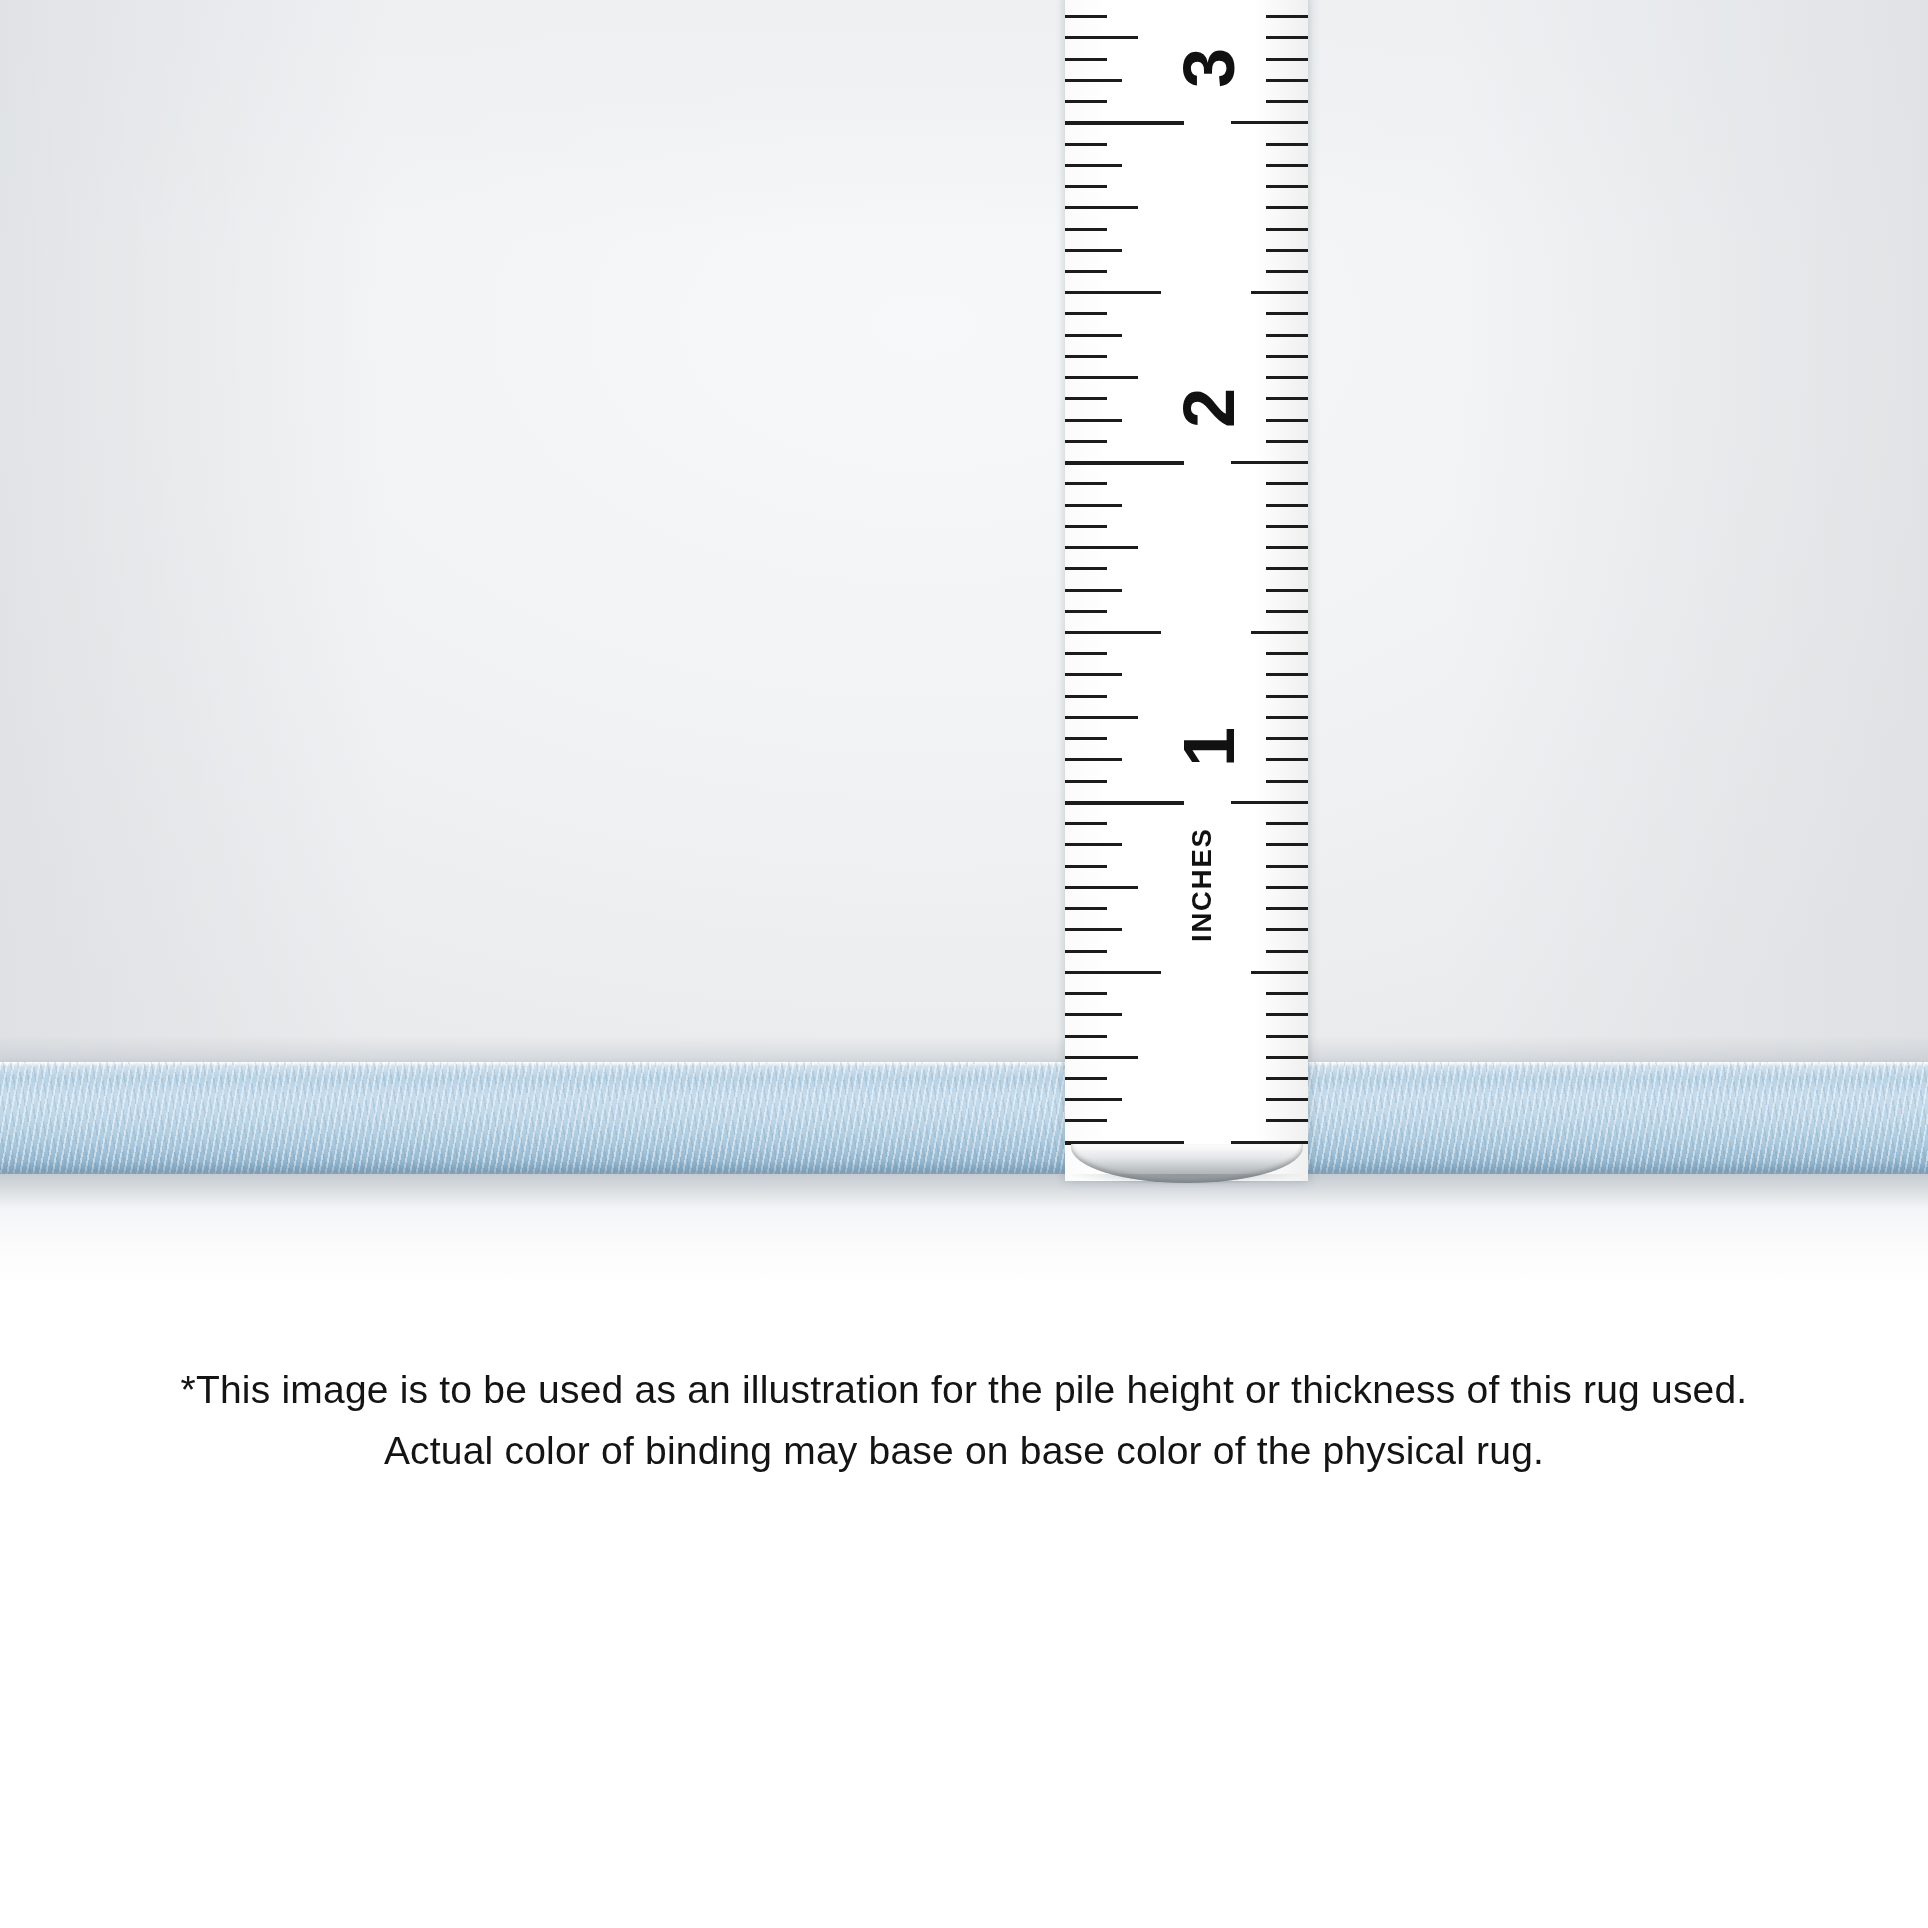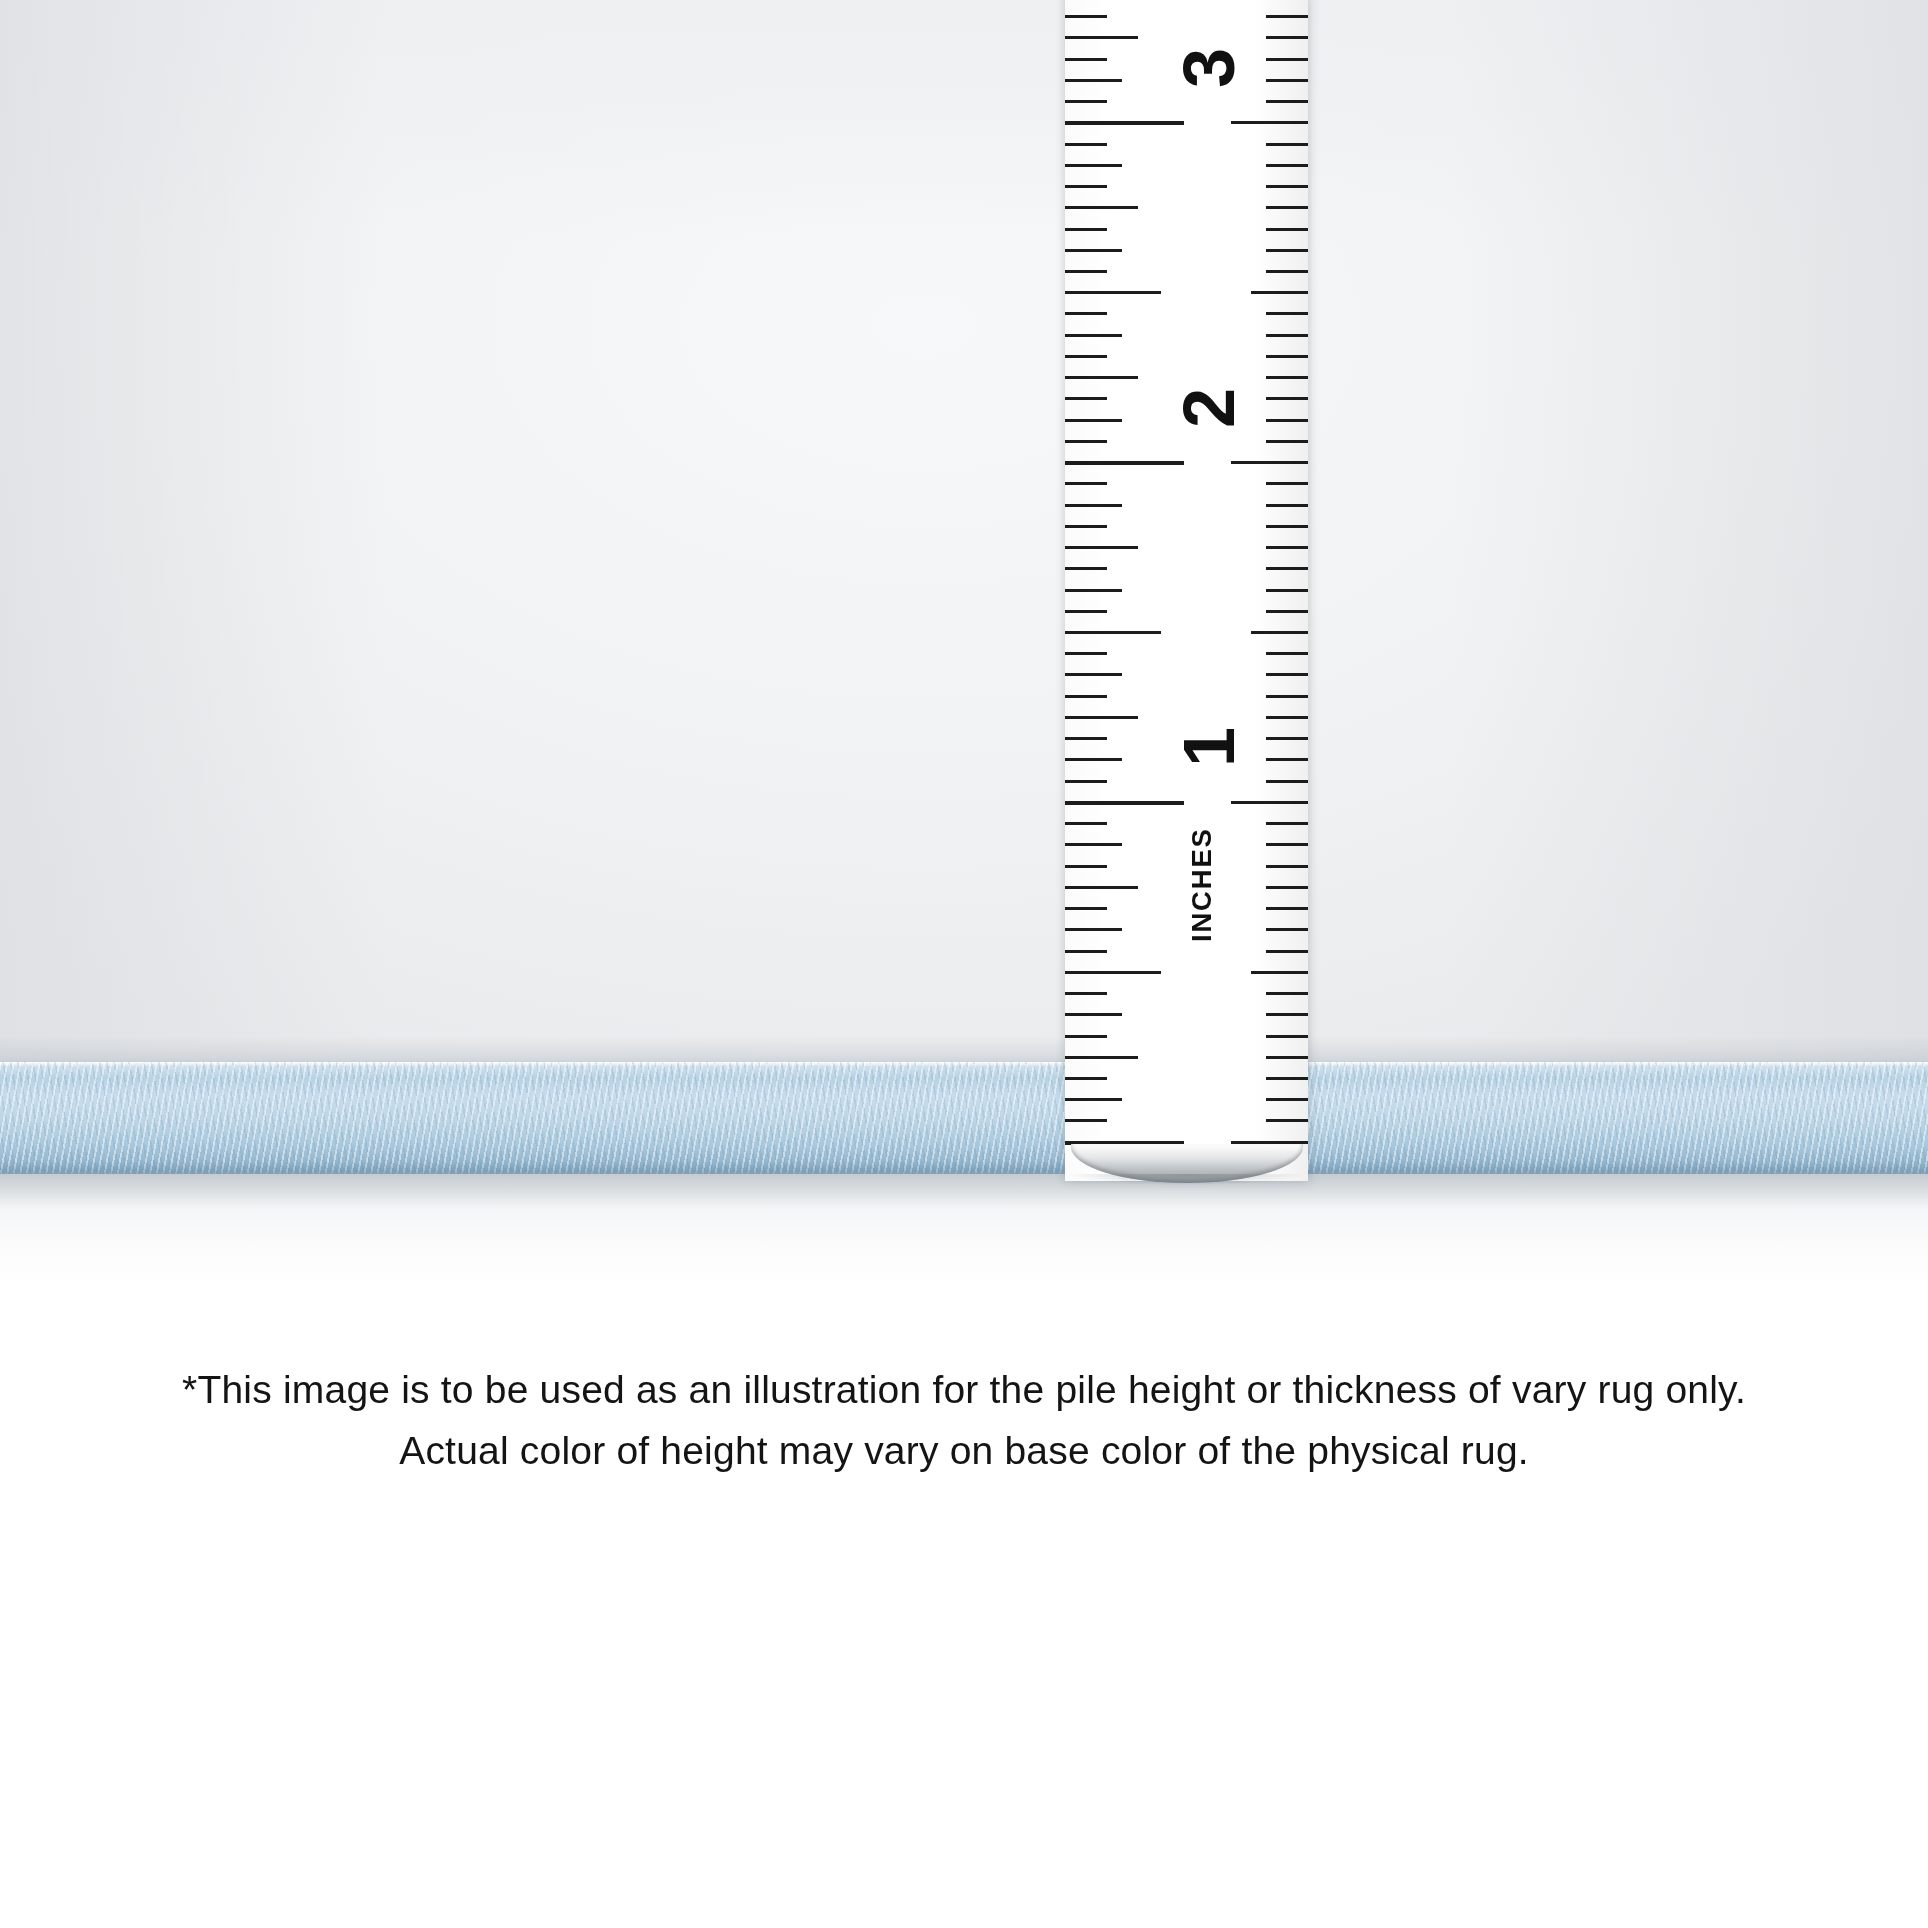--- a/index.html
+++ b/index.html
@@ -361,18 +361,18 @@
       <div class="ruler-num" style="top:432px;">2</div>
       <div class="ruler-num" style="top:771px;">1</div>
       <div class="ruler-unit" style="top:946px;">INCHES</div>
       <div class="ruler-tip"></div>
       <div class="ruler-tip-shadow"></div>
     </div>
 
   </div>
 
   <div class="caption">
-    <span class="caption-line">*This image is to be used as an illustration for the pile height or thickness of vary rug only.</span>
-    <span class="caption-line">Actual color of height may vary on base color of the physical rug.</span>
+    <span class="caption-line">*This image is to be used as an illustration for the pile height or thickness of this rug used.</span>
+    <span class="caption-line">Actual color of binding may base on base color of the physical rug.</span>
   </div>
 
 </div>
 
 
 </body></html>

